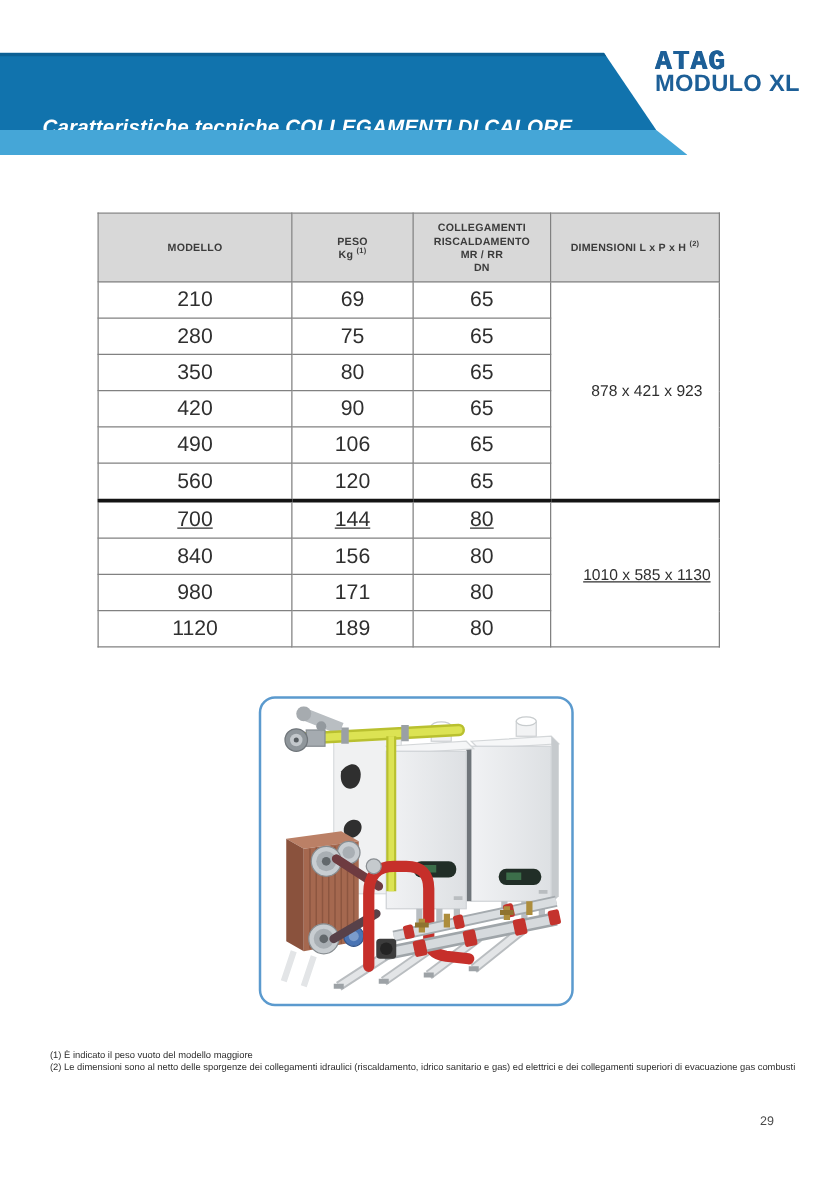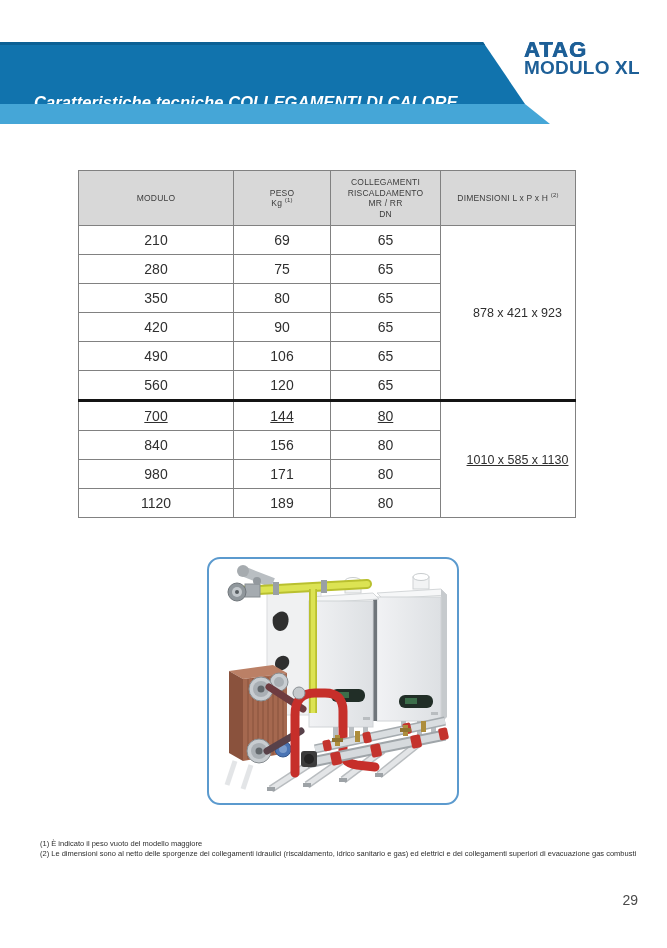--- a/index.html
+++ b/index.html
@@ -37,58 +37,59 @@
   .banner-title{
     position:absolute;left:34px;top:47px;width:440px;
     color:#fff;font-style:italic;font-weight:bold;
     font-size:16.5px;line-height:27px;letter-spacing:0.1px;
   }
   .banner-title .line2{padding-left:4px;}
   .logo{position:absolute;left:524px;top:39px;color:var(--logo_blue);}
   .logo-brand{
     font-size:22px;font-weight:bold;letter-spacing:1px;line-height:21px;
     text-shadow:0.5px 0 currentColor,-0.3px 0 currentColor;
+    font-family:Liberation Mono, monospace;
   }
   .logo-product{font-size:19px;font-weight:bold;letter-spacing:0.2px;line-height:16px;}
   
   table.spec{
     position:absolute;left:78px;top:170px;width:497px;
     border-collapse:collapse;table-layout:fixed;
   }
   table.spec th,table.spec td{
     border:1px solid var(--table_border);
     text-align:center;vertical-align:middle;padding:0;
   }
   table.spec thead th{
     background:var(--table_header_bg);height:54px;
-    font-size:8.5px;font-weight:normal;color:#3c3c3c;line-height:10.5px;
+    font-size:8.5px;font-weight:bold;color:#3c3c3c;line-height:10.5px;
     letter-spacing:0.2px;
     margin-top:26px;
   }
   table.spec tbody td{
-    height:28px;font-size:14px;color:var(--text_dark);background:#fff;
+    height:28px;font-size:17px;color:var(--text_dark);background:#fff;
   }
   table.spec td.dim-cell{font-size:12.5px;padding-left:19px;}
   table.spec tr.sep td{border-top:3px solid var(--separator_black);text-decoration:underline;}
   table.spec sup{font-size:6px;vertical-align:super;line-height:0;}
   
   .image-box{
     position:absolute;left:207px;top:557px;width:252px;height:248px;
     box-sizing:border-box;border:2px solid var(--image_box_border);
     border-radius:13px;background:#fff;
     display:flex;align-items:center;justify-content:center;
   }
   
   .footnotes{
     position:absolute;left:40px;top:839px;width:606px;
     font-size:7.5px;line-height:9.6px;color:#2e2e2e;
   }
   .page-number{
     position:absolute;left:608px;top:892px;width:30px;
-    font-size:14px;color:var(--page_number_color);text-align:right;
+    font-size:10px;color:var(--page_number_color);
   }
 </style>
 </head>
 <body>
 
 <div class="page">
 
   <div class="banner-dark">
     <div class="banner-title">
       <div class="line1">Caratteristiche tecniche COLLEGAMENTI DI CALORE</div>
@@ -105,21 +106,21 @@
   <table class="spec">
     <colgroup>
       <col style="width:155px">
         <col style="width:97px">
         <col style="width:110px">
         <col style="width:135px">
     </colgroup>
     <thead>
       <tr>
         <th>
-          <span>MODULO</span>
+          <span>MODELLO</span>
         </th>
         <th>
           <div>PESO</div>
           <div><span>Kg</span> <sup>(1)</sup></div>
         </th>
         <th>
           <div>COLLEGAMENTI</div>
           <div>RISCALDAMENTO</div>
           <div>MR / RR</div>
           <div>DN</div>

